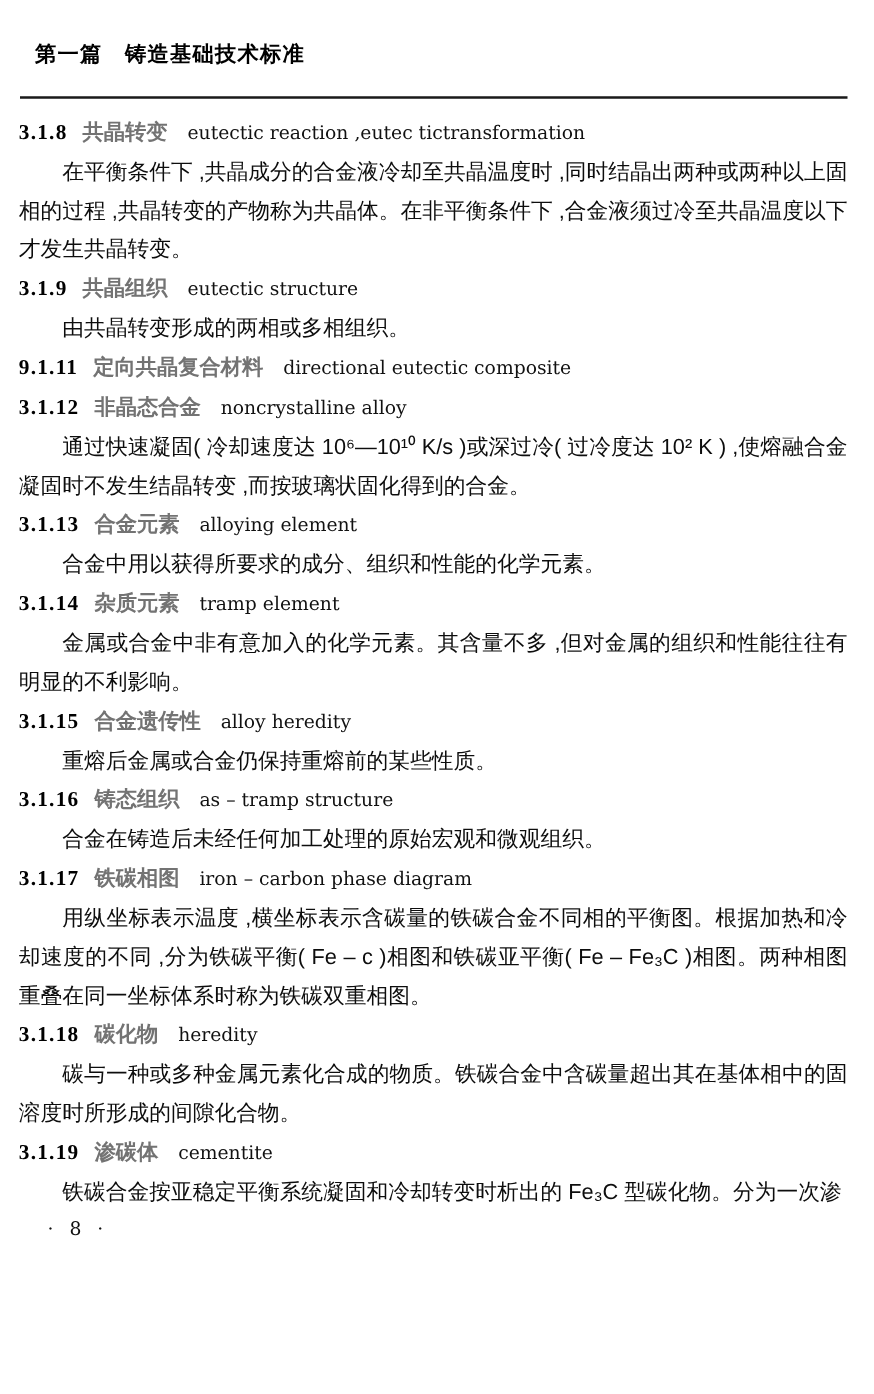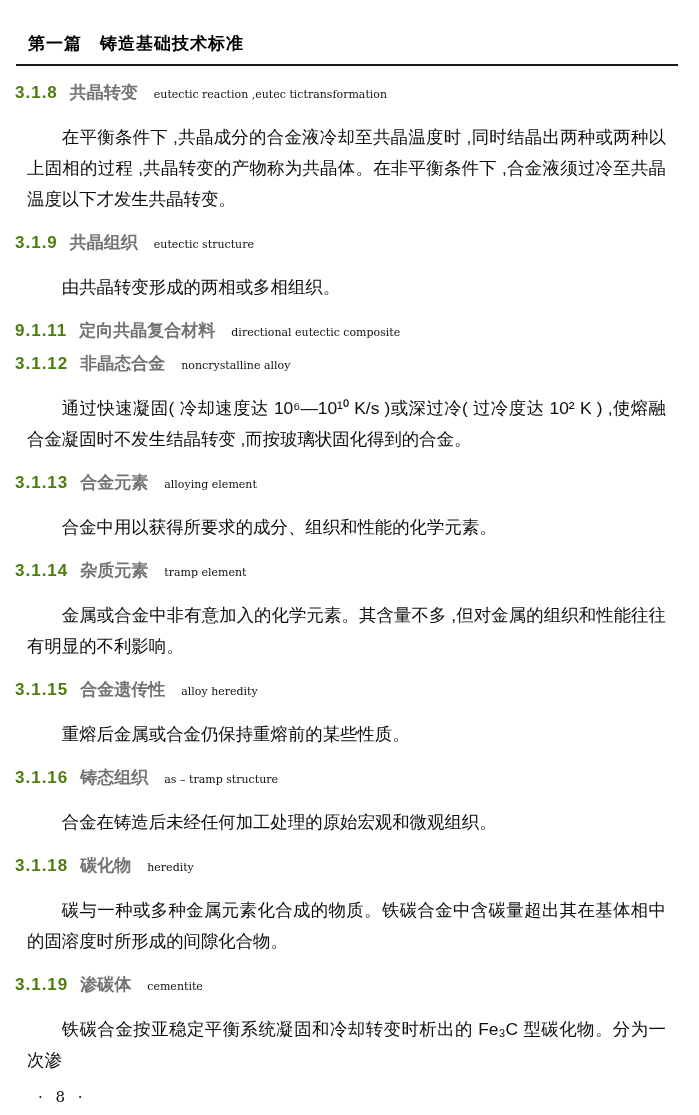--- a/index.html
+++ b/index.html
@@ -8,57 +8,57 @@
     width: 699px;
     height: 1115px;
     box-sizing: border-box;
     background: #ffffff;
     color: #111;
     overflow: hidden;
     font-family: "Liberation Sans", sans-serif;
   }
   .running-head {
     margin: 0 21px 0 16px;
-    padding: 32px 0 9px 12px;
+    padding: 32px 0 22px 12px;
     font-size: 17px;
     font-weight: bold;
     letter-spacing: 1px;
     color: #000;
     border-bottom: 2px solid #1a1a1a;
   }
   .content {
     margin: 11px 21px 0 15px;
   }
   .sec { margin: 0; }
   .sec-h {
     margin: 0;
     line-height: 31px;
     font-size: 17px;
     white-space: nowrap;
   }
   .sec-h .num {
-    font-family: Liberation Sans, sans-serif;
+    font-family: Liberation Serif, serif;
     font-weight: bold;
-    color: #4d7c0f;
+    color: #000000;
     letter-spacing: 1px;
   }
   .sec-h .term {
     font-weight: bold;
     color: #737373;
     margin-left: 12px;
   }
   .sec-h .eng {
     font-family: "DejaVu Serif", serif;
     font-weight: normal;
-    font-size: 11px;
+    font-size: 15px;
     color: #111;
     margin-left: 16px;
   }
   .sec-body {
-    margin: 12px;
+    margin: 0;
     font-size: 17.4px;
     line-height: 31px;
     text-align: justify;
     text-indent: 2em;
     color: #0d0d0d;
   }
   .page-footer {
     margin: 5px 0 0 38px;
     font-family: "DejaVu Serif", serif;
     font-size: 15px;
@@ -123,20 +123,26 @@
     <p class="sec-body">重熔后金属或合金仍保持重熔前的某些性质。</p>
   </section>
 
   <section class="sec">
     <h3 class="sec-h">
       <span class="num">3.1.16</span><span class="term">铸态组织</span><span class="eng">as – tramp structure</span>
     </h3>
     <p class="sec-body">合金在铸造后未经任何加工处理的原始宏观和微观组织。</p>
   </section>
 
+  <section class="sec">
+    <h3 class="sec-h">
+      <span class="num">3.1.17</span><span class="term">铁碳相图</span><span class="eng">iron – carbon phase diagram</span>
+    </h3>
+    <p class="sec-body">用纵坐标表示温度 ,横坐标表示含碳量的铁碳合金不同相的平衡图。根据加热和冷却速度的不同 ,分为铁碳平衡( Fe – c )相图和铁碳亚平衡( Fe – Fe₃C )相图。两种相图重叠在同一坐标体系时称为铁碳双重相图。</p>
+  </section>
 
   <section class="sec">
     <h3 class="sec-h">
       <span class="num">3.1.18</span><span class="term">碳化物</span><span class="eng">heredity</span>
     </h3>
     <p class="sec-body">碳与一种或多种金属元素化合成的物质。铁碳合金中含碳量超出其在基体相中的固溶度时所形成的间隙化合物。</p>
   </section>
 
   <section class="sec">
     <h3 class="sec-h">

